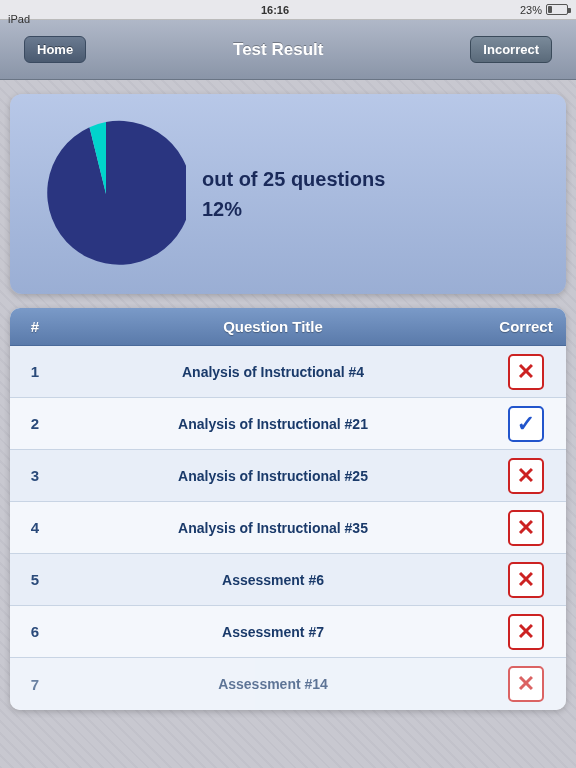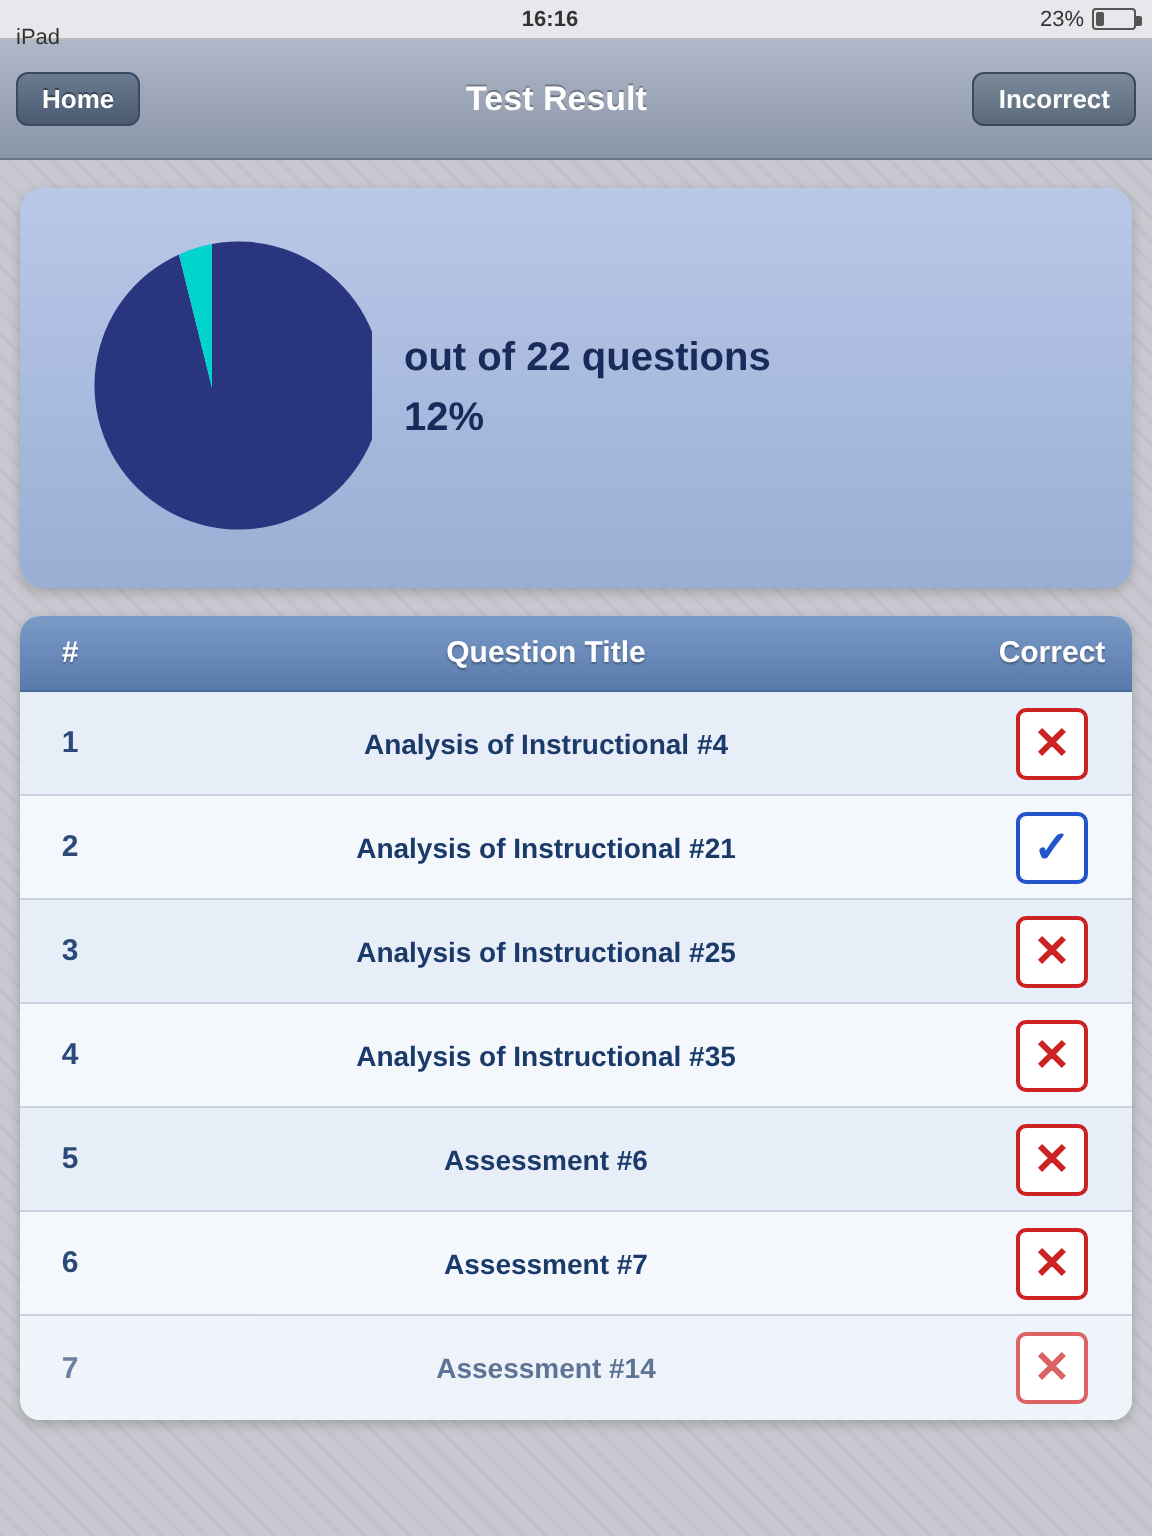--- a/index.html
+++ b/index.html
@@ -55,21 +55,21 @@
     }
 
     
     .nav-bar {
       display: flex;
       justify-content: space-between;
       align-items: center;
       height: 60px;
       background: linear-gradient(180deg, #b0b8c8 0%, #8a95a8 100%);
       border-bottom: 1px solid #6a7585;
-      padding: 0 8px;
+      padding: 0 24px;
     }
     .nav-button {
       background: linear-gradient(180deg, #6a7a90 0%, #4a5a70 100%);
       border: 1px solid #3a4a60;
       border-radius: 6px;
       color: #fff;
       font-size: 13px;
       font-weight: bold;
       padding: 5px 12px;
       cursor: pointer;
@@ -230,21 +230,21 @@
   <div class="summary-card">
     <div class="pie-container">
       <svg width="160" height="160" viewBox="0 0 160 160">
 
         <path d="M80,80 L80,8 A72,72 0 1,1 63.5,13.2 Z" fill="#2a3580"></path>
 
         <path d="M80,80 L63.5,13.2 A72,72 0 0,1 80,8 Z" fill="#00d4cc"></path>
       </svg>
     </div>
     <div class="summary-text">
-      <div>out of 22 questions</div>
+      <div>out of 25 questions</div>
       <div>12%</div>
     </div>
   </div>
 
   <div class="results-table">
     <div class="table-header">
       <div class="table-header-cell">#</div>
       <div class="table-header-cell">Question Title</div>
       <div class="table-header-cell">Correct</div>
     </div>

